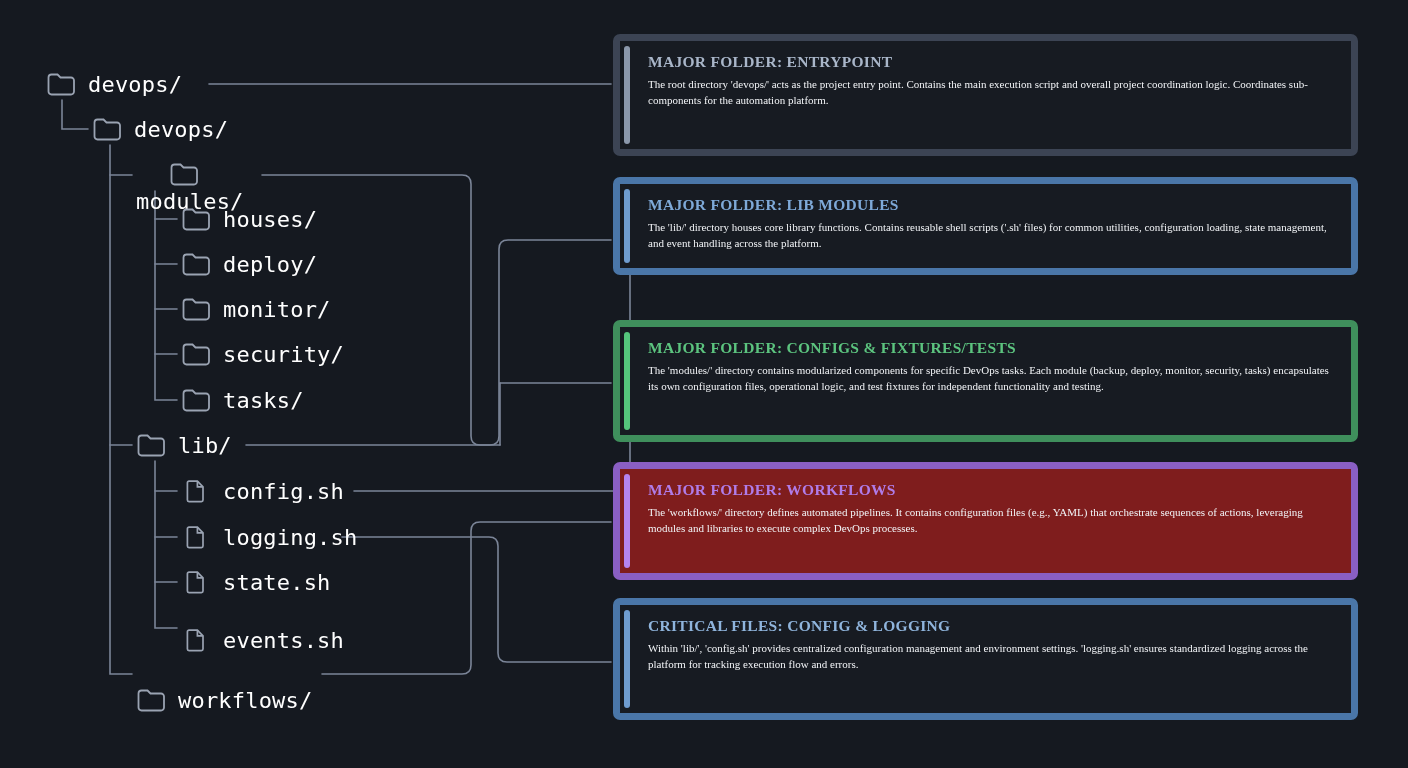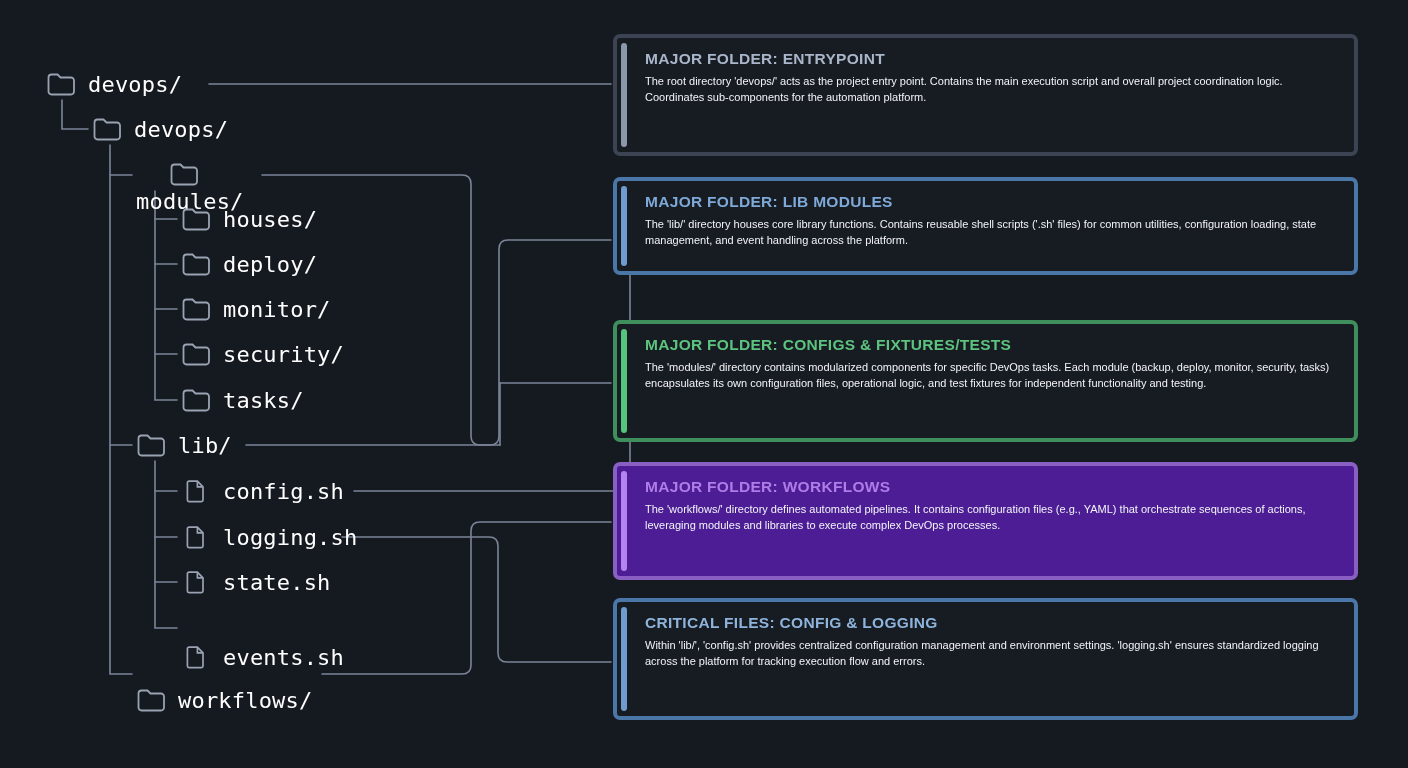--- a/index.html
+++ b/index.html
@@ -59,23 +59,24 @@
     color: #ffffff;
   }
 
   
   .card {
     position: absolute;
     left: 613px;
     width: 745px;
     box-sizing: border-box;
     background: #171b22;
-    border: 4px solid #0369a1;
+    border: 7px solid #0369a1;
     border-radius: 7px;
     padding: 12px 18px 14px 28px;
+    font-family: Liberation Serif, serif;
   }
   .card-accent {
     position: absolute;
     left: 4px;
     top: 5px;
     bottom: 5px;
     width: 6px;
     border-radius: 3px;
   }
   .card-title {
@@ -225,21 +226,21 @@
     </div>
 
     <div class="tree-row" style="left:181px; top:566px;">
       <svg class="node-icon" viewBox="0 0 30 26">
         <path d="M8 3.2 h8.4 l5.6 5.6 v13.2 a1.6 1.6 0 0 1 -1.6 1.6 h-12.4 a1.6 1.6 0 0 1 -1.6 -1.6 v-17.2 a1.6 1.6 0 0 1 1.6 -1.6 z" fill="none" stroke="#9aa3b2" stroke-width="1.7"></path>
         <path d="M16.4 3.2 v5.6 h5.6" fill="none" stroke="#9aa3b2" stroke-width="1.7"></path>
       </svg>
       <span class="node-label">state.sh</span>
     </div>
 
-    <div class="tree-row" style="left:181px; top:641px;">
+    <div class="tree-row" style="left:181px; top:624px;">
       <svg class="node-icon" viewBox="0 0 30 26">
         <path d="M8 3.2 h8.4 l5.6 5.6 v13.2 a1.6 1.6 0 0 1 -1.6 1.6 h-12.4 a1.6 1.6 0 0 1 -1.6 -1.6 v-17.2 a1.6 1.6 0 0 1 1.6 -1.6 z" fill="none" stroke="#9aa3b2" stroke-width="1.7"></path>
         <path d="M16.4 3.2 v5.6 h5.6" fill="none" stroke="#9aa3b2" stroke-width="1.7"></path>
       </svg>
       <span class="node-label">events.sh</span>
     </div>
 
     <div class="tree-row" style="left:136px; top:684px;">
       <svg class="node-icon" viewBox="0 0 30 26">
         <path d="M2.5 6.5 a3 3 0 0 1 3-3 h6 l3 3 h10.5 a3 3 0 0 1 3 3 v11 a3 3 0 0 1 -3 3 h-19.5 a3 3 0 0 1 -3 -3 z" fill="none" stroke="#9aa3b2" stroke-width="1.8"></path>
@@ -259,21 +260,21 @@
     <p class="card-title" id="title-1" style="color: rgb(126, 169, 216);">MAJOR FOLDER: LIB MODULES</p>
     <p class="card-body">The 'lib/' directory houses core library functions. Contains reusable shell scripts ('.sh' files) for common utilities, configuration loading, state management, and event handling across the platform.</p>
   </div>
 
   <div class="card" id="card-2" style="top: 320px; height: 122px; border-color: rgb(63, 143, 92); background: rgb(23, 27, 34);">
     <div class="card-accent" id="accent-2" style="background: rgb(85, 196, 124);"></div>
     <p class="card-title" id="title-2" style="color: rgb(92, 196, 127);">MAJOR FOLDER: CONFIGS &amp; FIXTURES/TESTS</p>
     <p class="card-body">The 'modules/' directory contains modularized components for specific DevOps tasks. Each module (backup, deploy, monitor, security, tasks) encapsulates its own configuration files, operational logic, and test fixtures for independent functionality and testing.</p>
   </div>
 
-  <div class="card" id="card-3" style="top: 462px; height: 118px; border-color: rgb(138, 95, 196); background: #4c1d95;">
+  <div class="card" id="card-3" style="top: 462px; height: 118px; border-color: rgb(138, 95, 196); background: #7f1d1d;">
     <div class="card-accent" id="accent-3" style="background: rgb(181, 132, 240);"></div>
     <p class="card-title" id="title-3" style="color: rgb(176, 124, 232);">MAJOR FOLDER: WORKFLOWS</p>
     <p class="card-body">The 'workflows/' directory defines automated pipelines. It contains configuration files (e.g., YAML) that orchestrate sequences of actions, leveraging modules and libraries to execute complex DevOps processes.</p>
   </div>
 
   <div class="card" id="card-4" style="top: 598px; height: 122px; border-color: rgb(74, 118, 168); background: rgb(23, 27, 34);">
     <div class="card-accent" id="accent-4" style="background: rgb(111, 156, 207);"></div>
     <p class="card-title" id="title-4" style="color: rgb(143, 180, 220);">CRITICAL FILES: CONFIG &amp; LOGGING</p>
     <p class="card-body">Within 'lib/', 'config.sh' provides centralized configuration management and environment settings. 'logging.sh' ensures standardized logging across the platform for tracking execution flow and errors.</p>
   </div>

